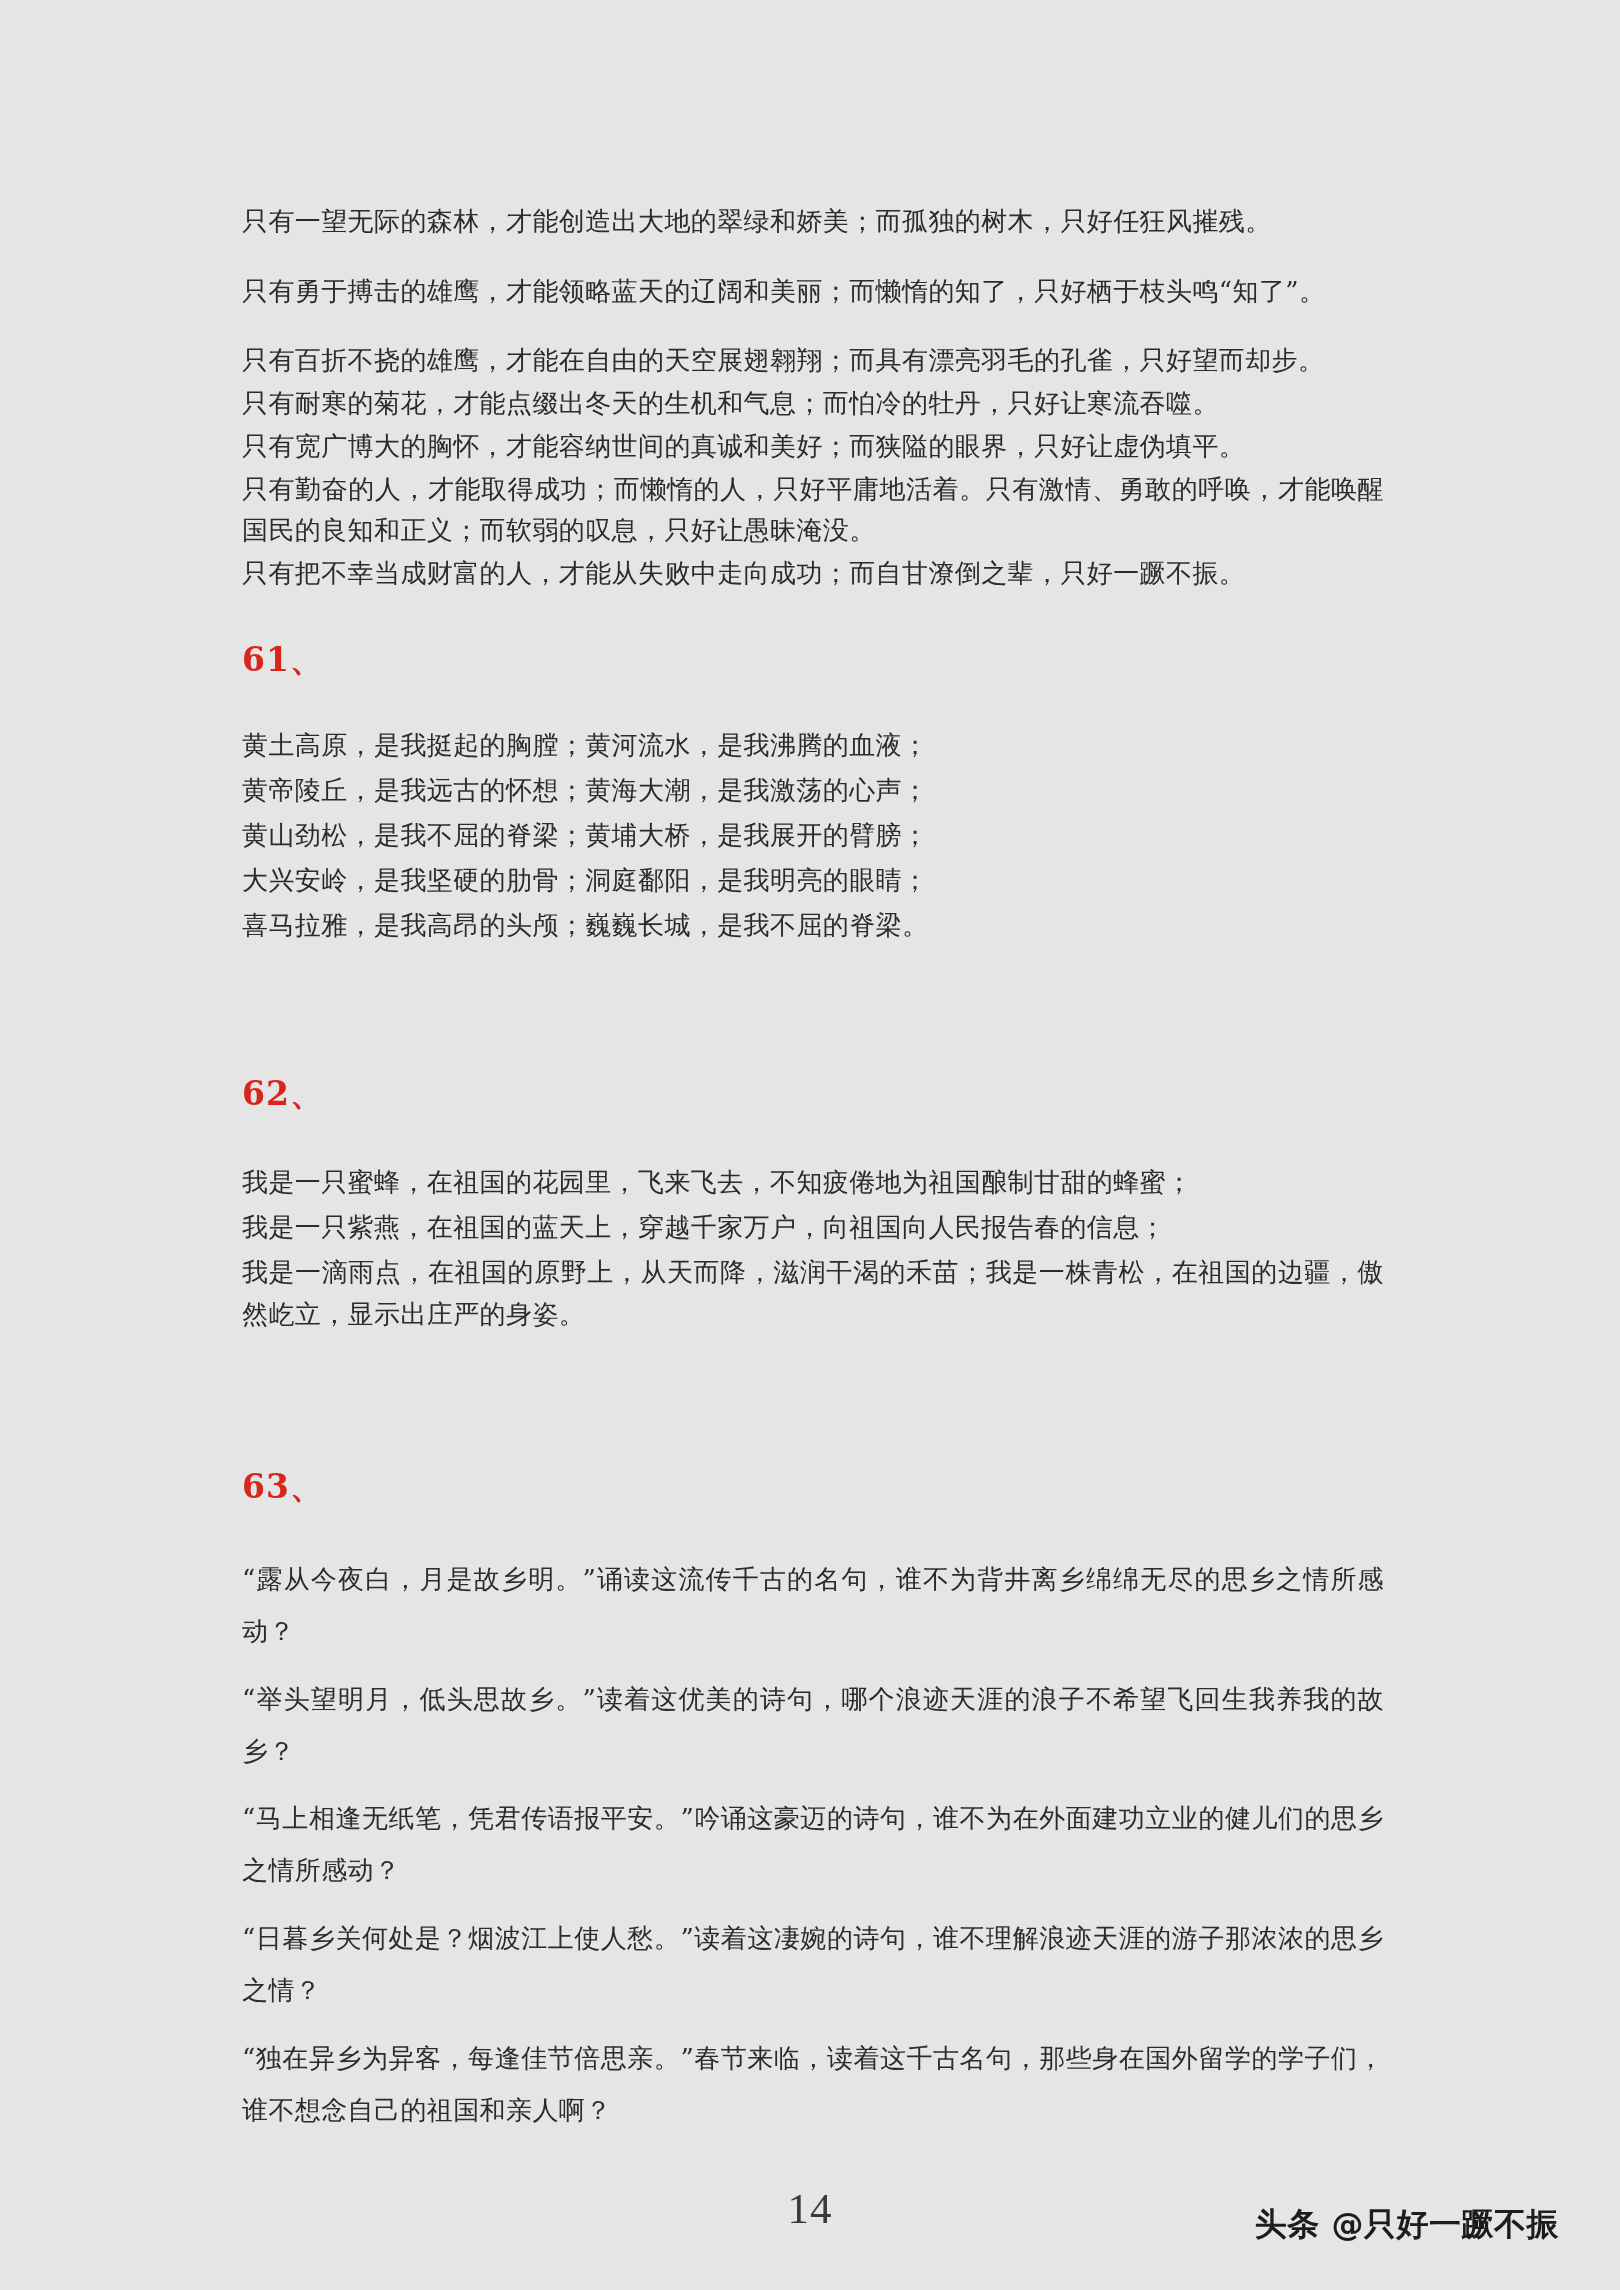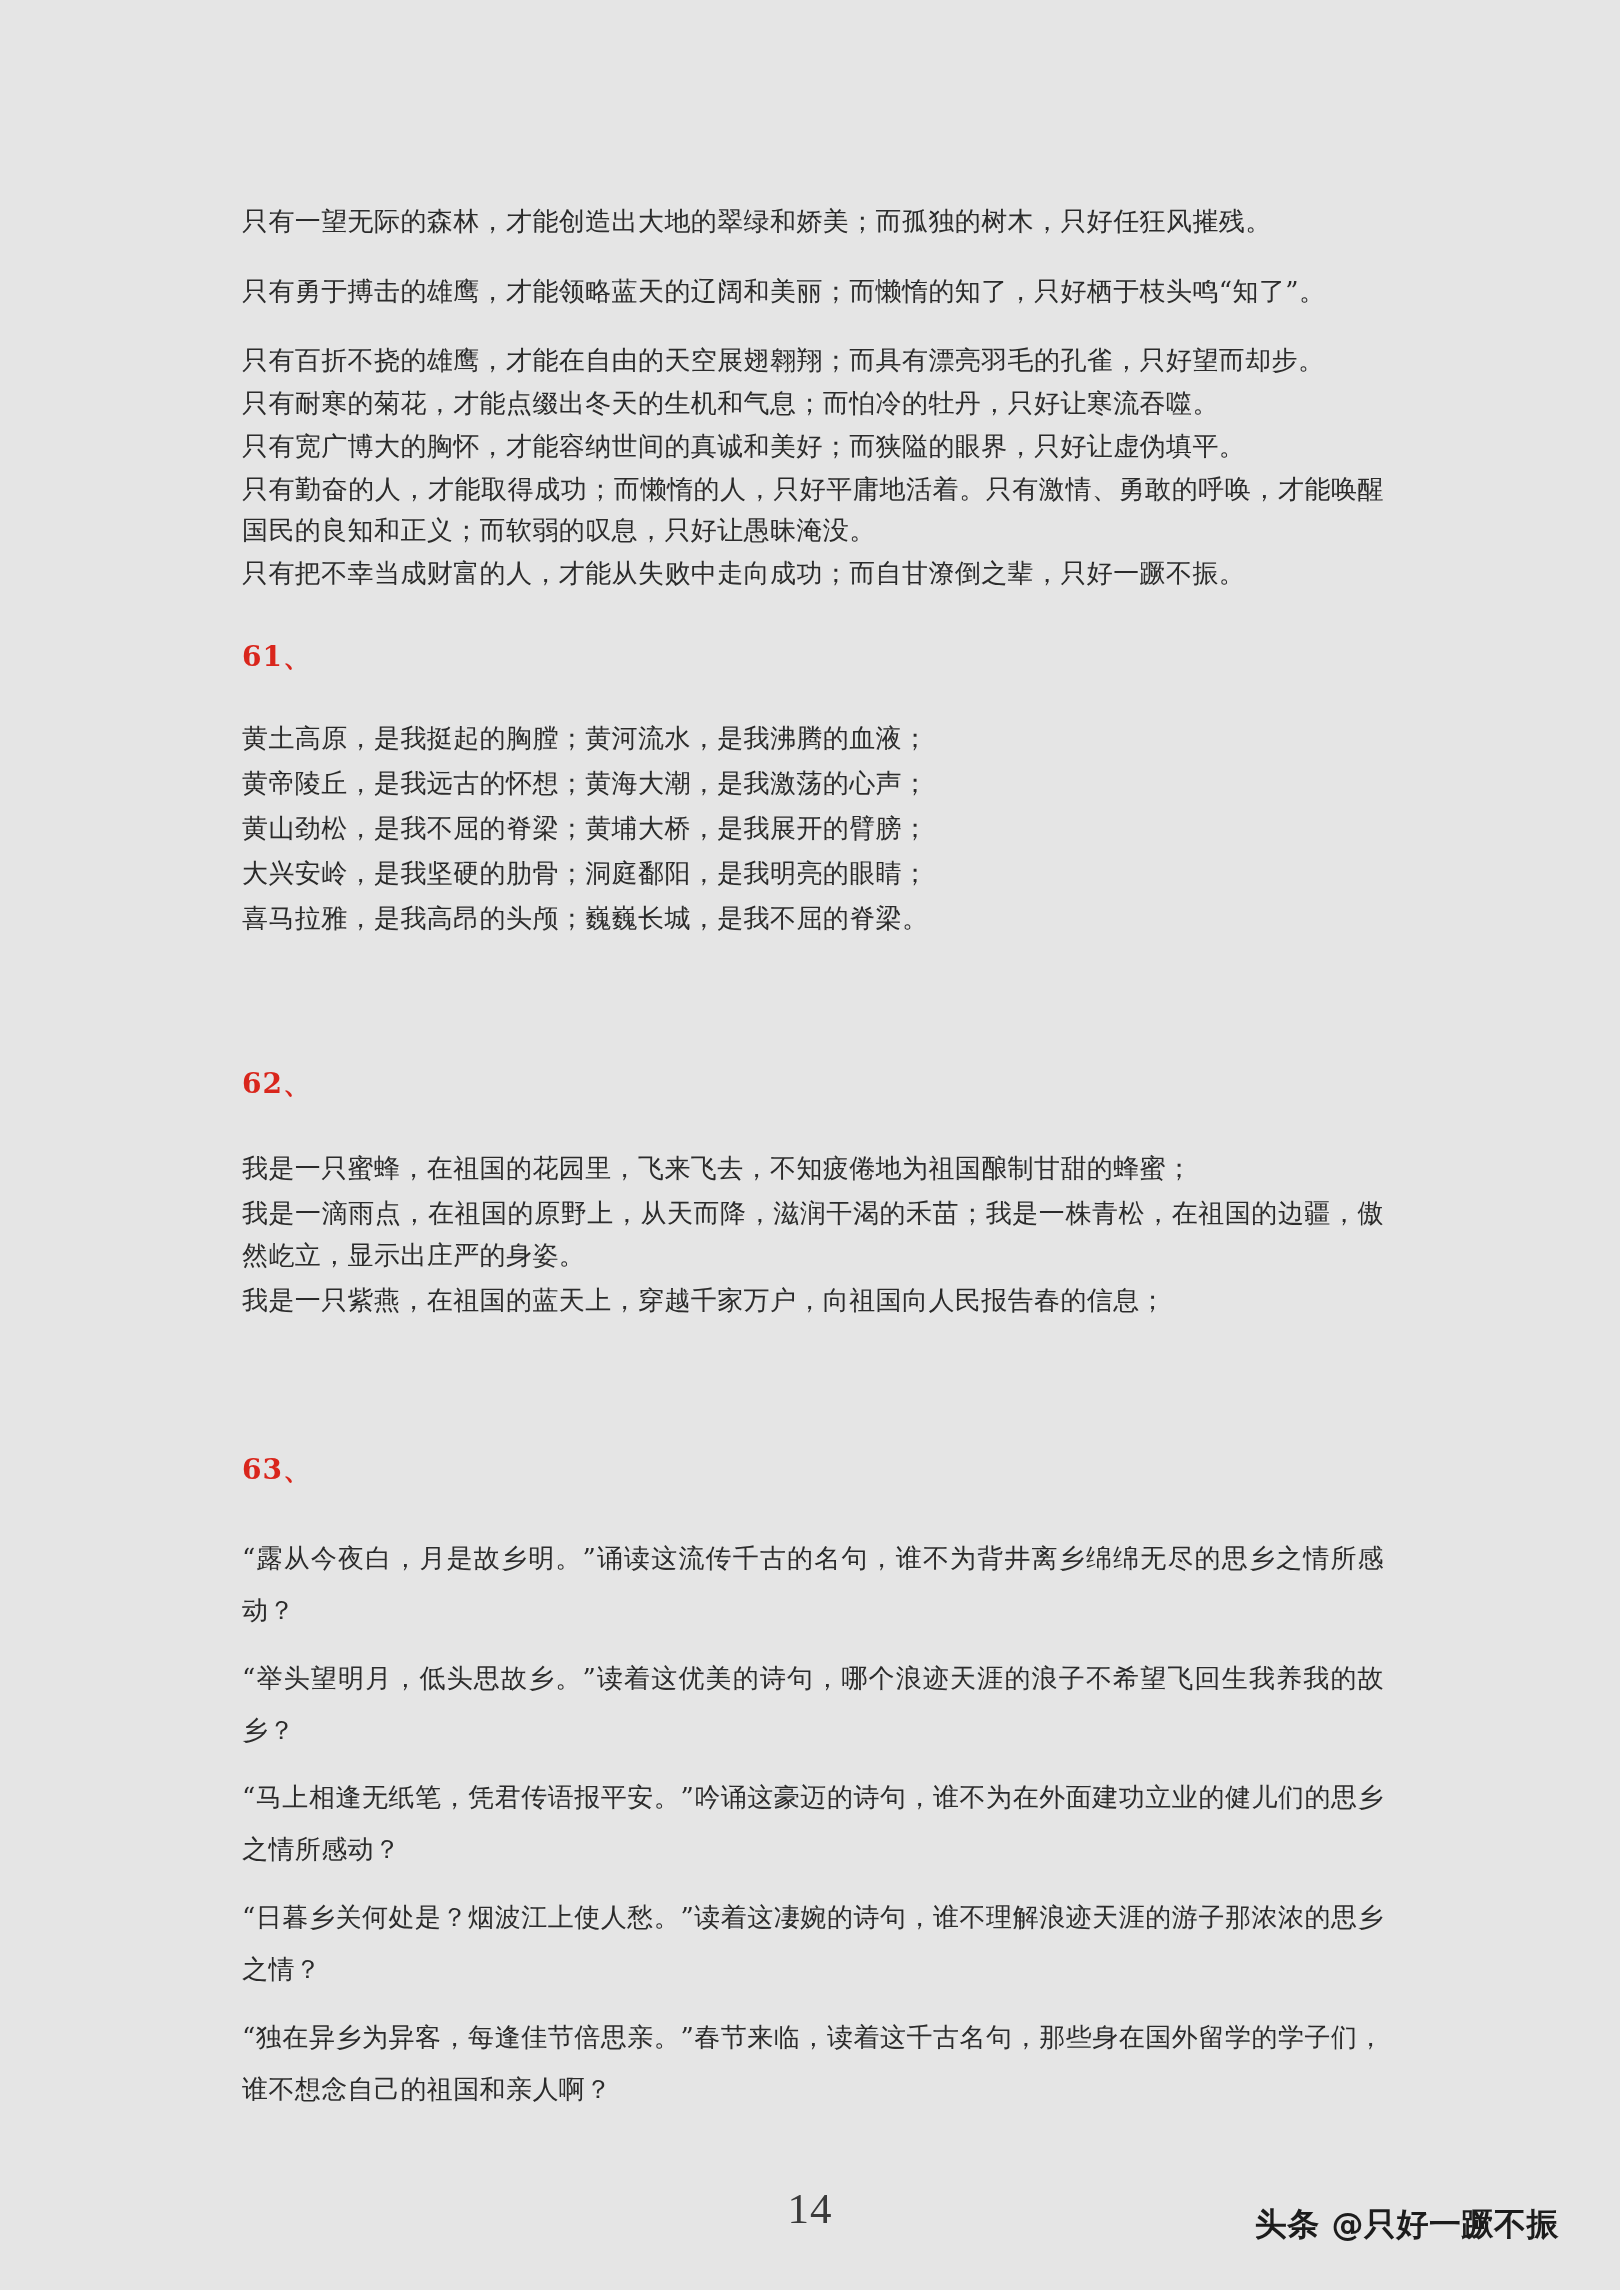--- a/index.html
+++ b/index.html
@@ -43,21 +43,21 @@
   }
   .intro-line-2 {
     margin-bottom: 27.4px;
   }
   .intro-stack .p {
     margin-bottom: 2px;
   }
   
   .section-num {
     color: #d9261c;
-    font-size: 28px;
+    font-size: 33px;
     font-weight: bold;
     letter-spacing: 1px;
     font-family: "DejaVu Serif", "Liberation Serif", serif;
     line-height: 1.4;
   }
   .sec-head-61 { margin-top: 43px; margin-bottom: 41px; }
   .sec-head-62 { margin-top: 125px; margin-bottom: 43px; }
   .sec-head-63 { margin-top: 129px; margin-bottom: 43px; }
   
   .verse .p { margin-bottom: 2.9px; line-height: 1.62; }
@@ -115,22 +115,22 @@
       <p class="p tight">黄土高原，是我挺起的胸膛；黄河流水，是我沸腾的血液；</p>
       <p class="p tight">黄帝陵丘，是我远古的怀想；黄海大潮，是我激荡的心声；</p>
       <p class="p tight">黄山劲松，是我不屈的脊梁；黄埔大桥，是我展开的臂膀；</p>
       <p class="p tight">大兴安岭，是我坚硬的肋骨；洞庭鄱阳，是我明亮的眼睛；</p>
       <p class="p tight">喜马拉雅，是我高昂的头颅；巍巍长城，是我不屈的脊梁。</p>
     </div>
 
     <div class="section-num sec-head-62">62、</div>
     <div class="verse">
       <p class="p tight">我是一只蜜蜂，在祖国的花园里，飞来飞去，不知疲倦地为祖国酿制甘甜的蜂蜜；</p>
+      <p class="p tight">我是一只紫燕，在祖国的蓝天上，穿越千家万户，向祖国向人民报告春的信息；</p>
       <p class="p tight">我是一滴雨点，在祖国的原野上，从天而降，滋润干渴的禾苗；我是一株青松，在祖国的边疆，傲然屹立，显示出庄严的身姿。</p>
-      <p class="p tight">我是一只紫燕，在祖国的蓝天上，穿越千家万户，向祖国向人民报告春的信息；</p>
     </div>
 
     <div class="section-num sec-head-63">63、</div>
     <div class="s63">
       <p class="p">“露从今夜白，月是故乡明。”诵读这流传千古的名句，谁不为背井离乡绵绵无尽的思乡之情所感动？</p>
       <p class="p">“举头望明月，低头思故乡。”读着这优美的诗句，哪个浪迹天涯的浪子不希望飞回生我养我的故乡？</p>
       <p class="p">“马上相逢无纸笔，凭君传语报平安。”吟诵这豪迈的诗句，谁不为在外面建功立业的健儿们的思乡之情所感动？</p>
       <p class="p">“日暮乡关何处是？烟波江上使人愁。”读着这凄婉的诗句，谁不理解浪迹天涯的游子那浓浓的思乡之情？</p>
       <p class="p">“独在异乡为异客，每逢佳节倍思亲。”春节来临，读着这千古名句，那些身在国外留学的学子们，谁不想念自己的祖国和亲人啊？</p>
     </div>

